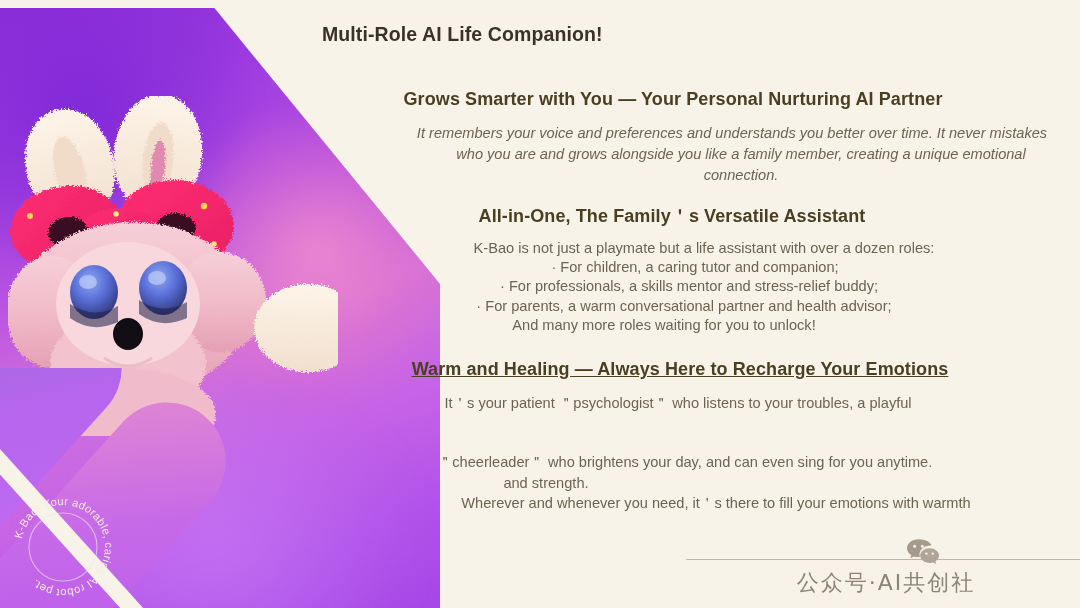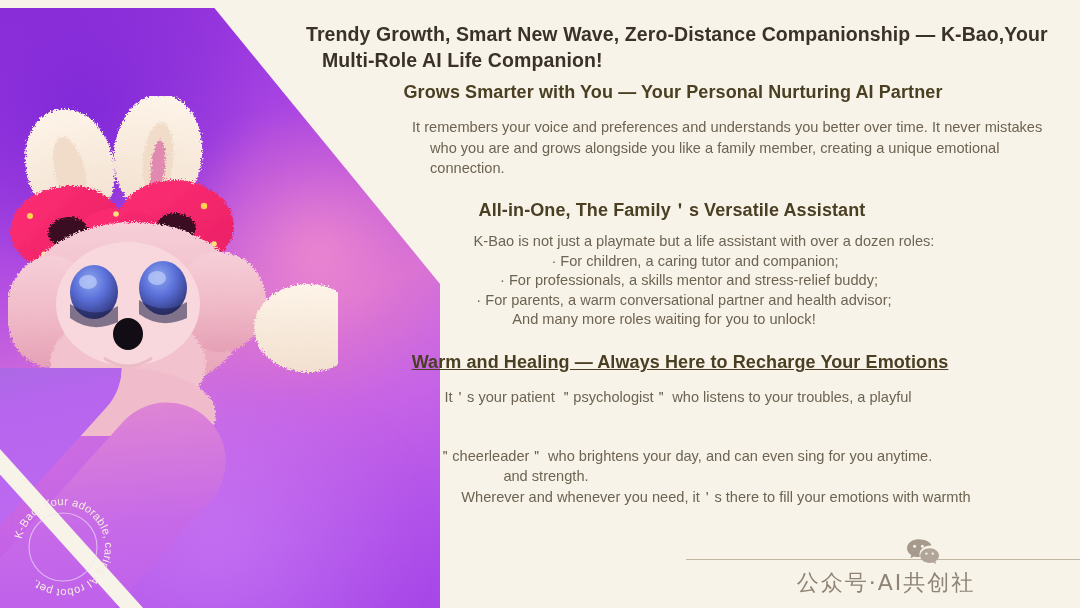--- a/index.html
+++ b/index.html
@@ -141,21 +141,21 @@
     max-width: 752px;
   }
   .main-title .l2 {
     display: block;
     padding-left: 16px;
   }
 
   .section {
     margin-top: 20px;
   }
-  .section.s1 { margin-top: 8px; }
+  .section.s1 { margin-top: 40px; }
   .section.s2 { margin-top: 20px; }
   .section.s3 { margin-top: 22px; }
 
   .sec-head {
     margin: 0;
     color: #4a3f22;
     font-size: 18px;
     font-weight: bold;
     line-height: 1.3;
     text-align: center;
@@ -170,22 +170,23 @@
     color: #6d6352;
     font-size: 14.6px;
     line-height: 1.42;
     text-align: center;
   }
   .sec-body p { margin: 0; }
 
   .body-b1 {
     padding-left: 112px;
     padding-right: 16px;
-    text-align: left;
+    text-align: center;
     text-indent: 0;
+    font-style: italic;
   }
   .body-b1 .ln { display: block; }
   .body-b1 .ln2 { padding-left: 18px; }
   .body-b1 .ln3 { padding-left: 18px; }
 
   .role-list {
     margin: 10px 0 0 0;
     padding: 0;
     list-style: none;
     color: #6d6352;
@@ -391,21 +392,20 @@
       <circle cx="59" cy="59" r="34" fill="none" stroke="#efe4f7" stroke-width="1.1" opacity="0.65"></circle>
       <text>
         <textPath href="#badgeCircle" startOffset="3%" id="badgeTextPath">K-Bao! Your adorable, caring AI robot pet.</textPath>
       </text>
     </svg>
   </div>
 
   <div class="content">
 
     <h1 class="main-title">
-      <span class="l1">Trendy Growth, Smart New Wave, Zero-Distance Companionship — K-Bao,Your</span>
       <span class="l2">Multi-Role AI Life Companion!</span>
     </h1>
 
     <div class="section s1">
       <h2 class="sec-head h1">Grows Smarter with You — Your Personal Nurturing AI Partner</h2>
       <div class="sec-body body-b1">
         <p>
           <span class="ln ln1">It remembers your voice and preferences and understands you better over time. It never mistakes</span>
           <span class="ln ln2">who you are and grows alongside you like a family member, creating a unique emotional</span>
           <span class="ln ln3">connection.</span>

